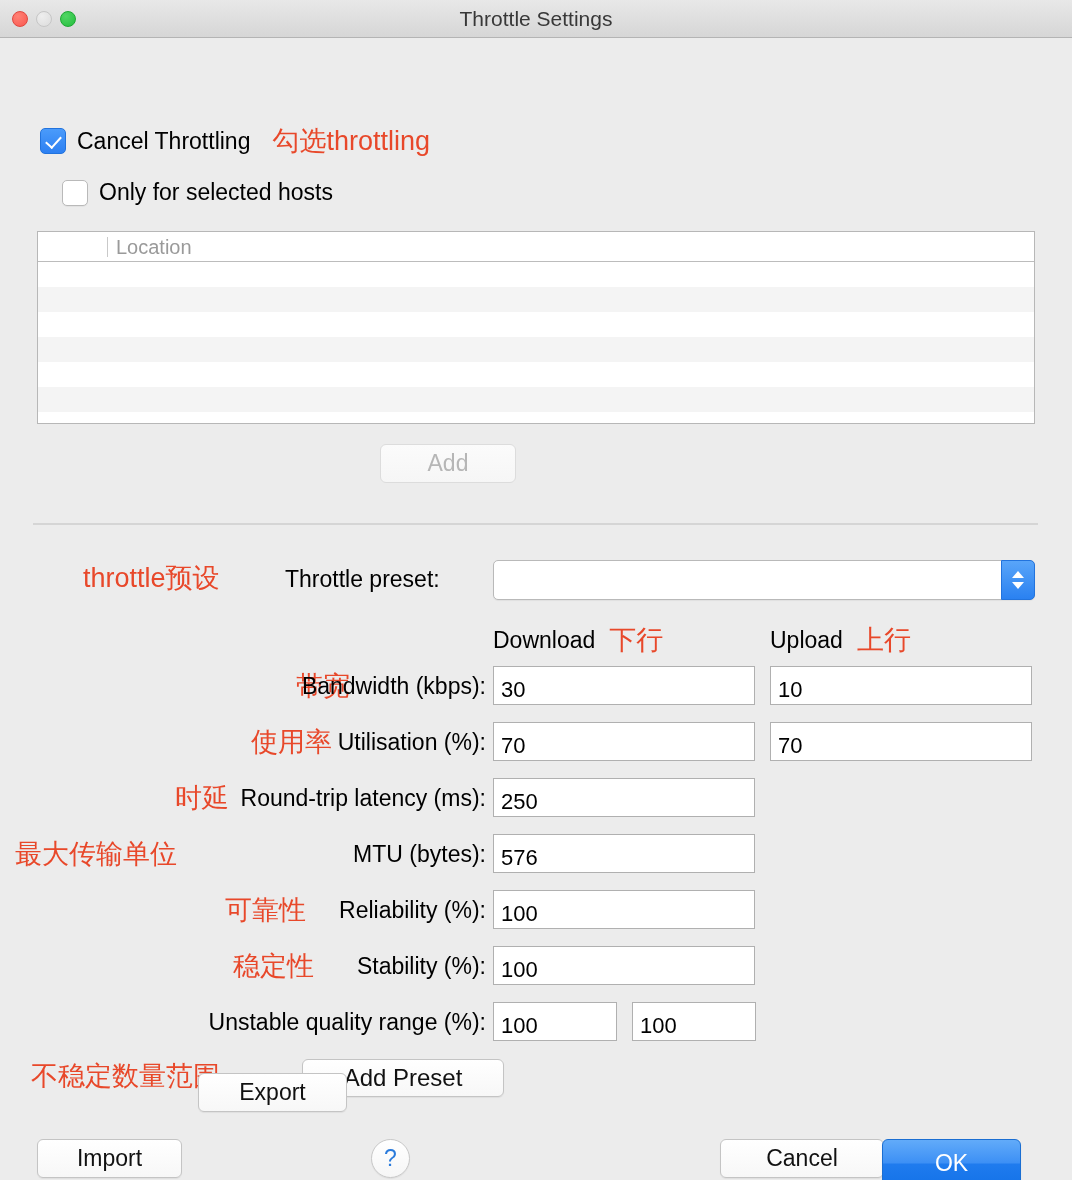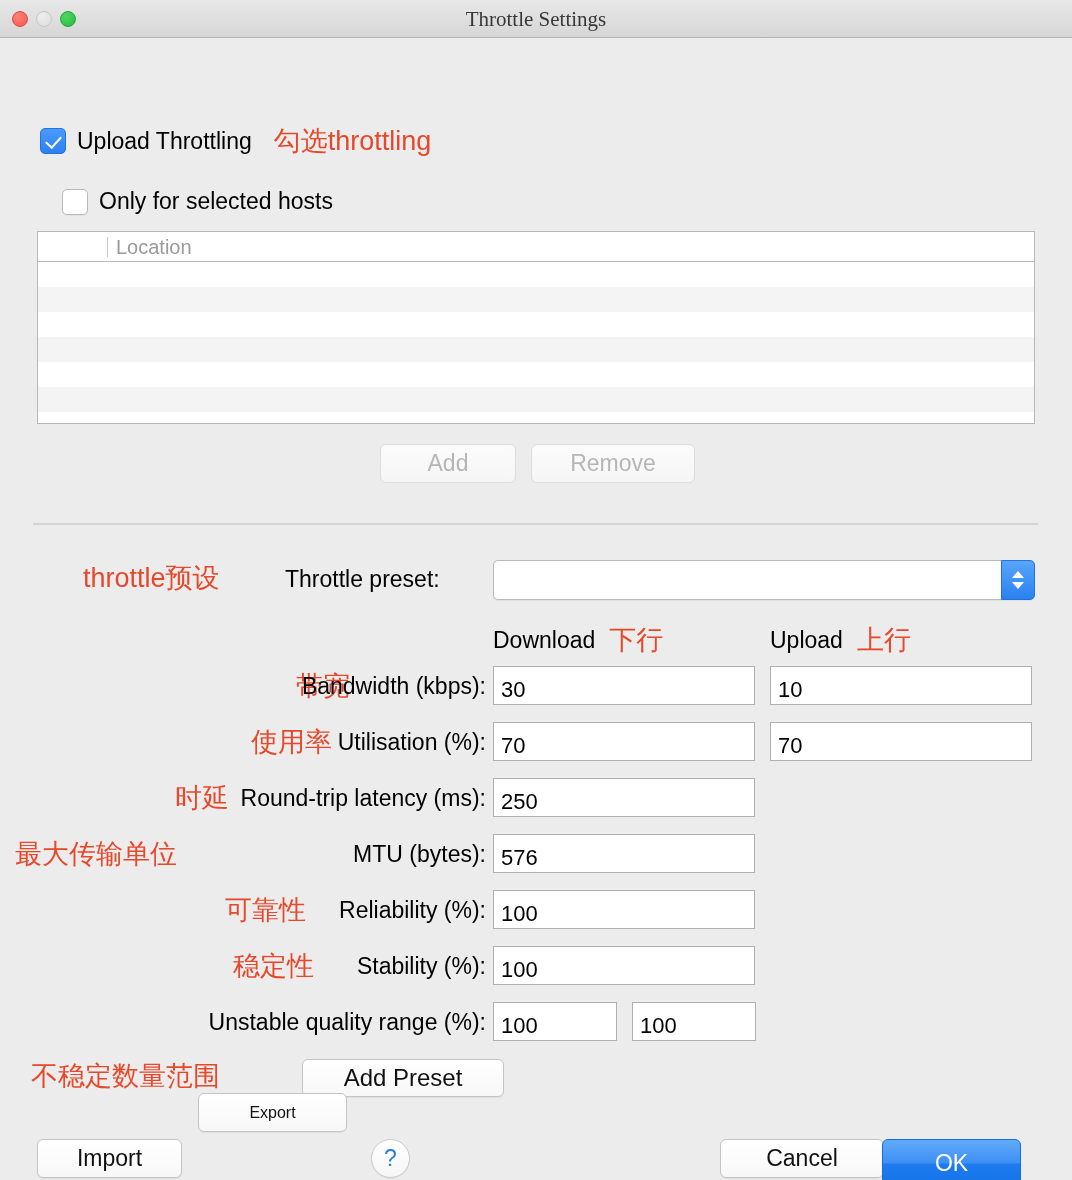--- a/index.html
+++ b/index.html
@@ -16,21 +16,20 @@
     -webkit-font-smoothing: antialiased;
   }
 
   
   .titlebar {
     position: relative;
     height: 38px;
     background: linear-gradient(to bottom, #e8e8e8 0%, #d6d6d6 100%);
     border-bottom: 1px solid #b4b4b4;
     box-sizing: border-box;
-    font-family: Liberation Serif, serif;
   }
   .traffic {
     position: absolute;
     left: 12px;
     top: 11px;
     display: flex;
     gap: 8px;
   }
   .light {
     width: 16px;
@@ -56,21 +55,21 @@
     height: 1142px;
   }
 
   
   .cb-row {
     position: absolute;
     display: flex;
     align-items: center;
   }
   .cbrow-enable { left: 40px; top: 85px; }
-  .cbrow-hosts  { left: 62px; top: 150px; }
+  .cbrow-hosts  { left: 62px; top: 141px; }
 
   .checkbox {
     width: 26px;
     height: 26px;
     border-radius: 5px;
     box-sizing: border-box;
     flex: none;
     position: relative;
   }
   .checkbox.off {
@@ -284,21 +283,21 @@
     position: absolute; left: 31px; top: 1020px;
   }
 
   
   .btn-import {
     position: absolute; left: 37px; top: 1101px;
     width: 145px; height: 39px; font-size: 23px;
   }
   .btn-export {
     position: absolute; left: 198px; top: 1035px;
-    width: 149px; height: 39px; font-size: 16px; margin-top: 20px;
+    width: 149px; height: 39px; font-size: 23px;
   }
   .btn-help {
     position: absolute; left: 371px; top: 1101px;
     width: 39px; height: 39px;
     border-radius: 50%;
     font-size: 23px;
     color: #2a7bdc;
     background: linear-gradient(to bottom, #ffffff, #f6f6f6);
     border: 1px solid #c8c8c8;
   }
@@ -324,21 +323,21 @@
     <div class="light min"></div>
     <div class="light max"></div>
   </div>
   <div class="title-text">Throttle Settings</div>
 </div>
 
 <div class="content">
 
   <div class="cb-row cbrow-enable">
     <div class="checkbox on"></div>
-    <span class="cb-label">Upload Throttling</span>
+    <span class="cb-label">Cancel Throttling</span>
     <span class="annot" style="margin-left:22px;">勾选throttling</span>
   </div>
 
   <div class="cb-row cbrow-hosts">
     <div class="checkbox off"></div>
     <span class="cb-label">Only for selected hosts</span>
   </div>
 
   <div class="table">
     <div class="table-head">
@@ -349,21 +348,20 @@
       <div class="trow odd"></div>
       <div class="trow even"></div>
       <div class="trow odd"></div>
       <div class="trow even"></div>
       <div class="trow odd"></div>
       <div class="trow even"></div>
     </div>
   </div>
 
   <div class="btn disabled btn-add">Add</div>
-  <div class="btn disabled btn-remove">Remove</div>
 
   <div class="sep"></div>
 
   <div class="annot preset-annot">throttle预设</div>
   <div class="preset-label">Throttle preset:</div>
   <div class="combo">
     <span class="combo-value"></span>
     <span class="stepper">
       <span class="chev up"></span>
       <span class="chev down"></span>

